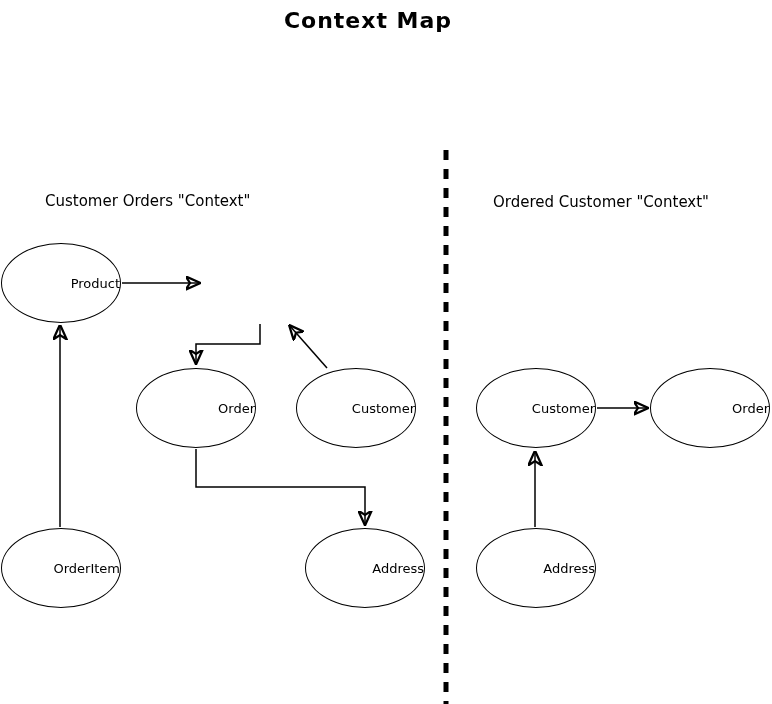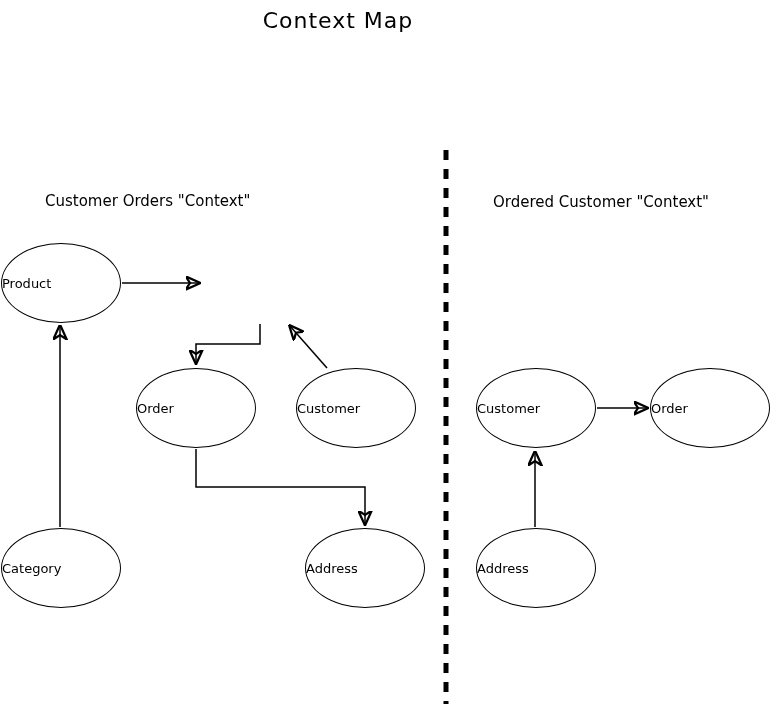--- a/index.html
+++ b/index.html
@@ -16,41 +16,42 @@
     color: #000000;
     overflow: hidden;
   }
   .title {
     position: absolute;
     left: 0;
     top: 8px;
     width: 676px;
     text-align: center;
     font-size: 22px;
-    font-weight: normal;
+    font-weight: bold;
     letter-spacing: 1px;
+    padding-left: 30px;
   }
   .ctx-label {
     position: absolute;
     font-size: 15px;
     white-space: nowrap;
   }
   .ctx-label.left  { left: 45px;  top: 192px; }
   .ctx-label.right { left: 493px; top: 193px; }
   .node {
     position: absolute;
     width: 120px;
     height: 80px;
     box-sizing: border-box;
     border: 1.5px solid #000000;
     border-radius: 50%;
     background: transparent;
     display: flex;
     align-items: center;
-    justify-content: flex-start;
+    justify-content: flex-end;
   }
   .node span {
     font-size: 13px;
     white-space: nowrap;
   }
   svg.edges {
     position: absolute;
     left: 0;
     top: 0;
     width: 772px;
@@ -80,21 +81,21 @@
   <div class="node" style="left:1px;   top:243px;">
     <span>Product</span>
   </div>
   <div class="node" style="left:136px; top:368px;">
     <span>Order</span>
   </div>
   <div class="node" style="left:296px; top:368px;">
     <span>Customer</span>
   </div>
   <div class="node" style="left:1px;   top:528px;">
-    <span>Category</span>
+    <span>OrderItem</span>
   </div>
   <div class="node" style="left:305px; top:528px;">
     <span>Address</span>
   </div>
 
   <div class="node" style="left:476px; top:368px;">
     <span>Customer</span>
   </div>
   <div class="node" style="left:650px; top:368px;">
     <span>Order</span>

